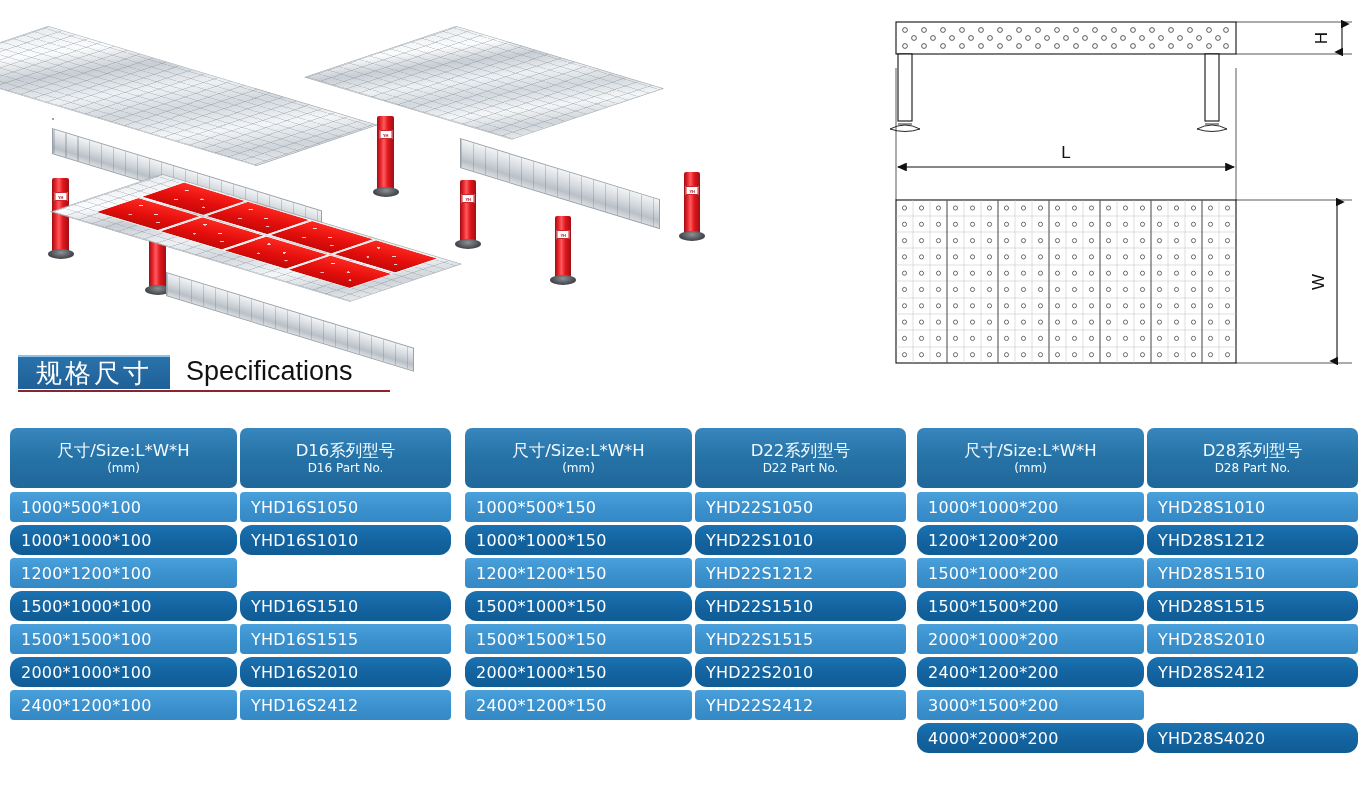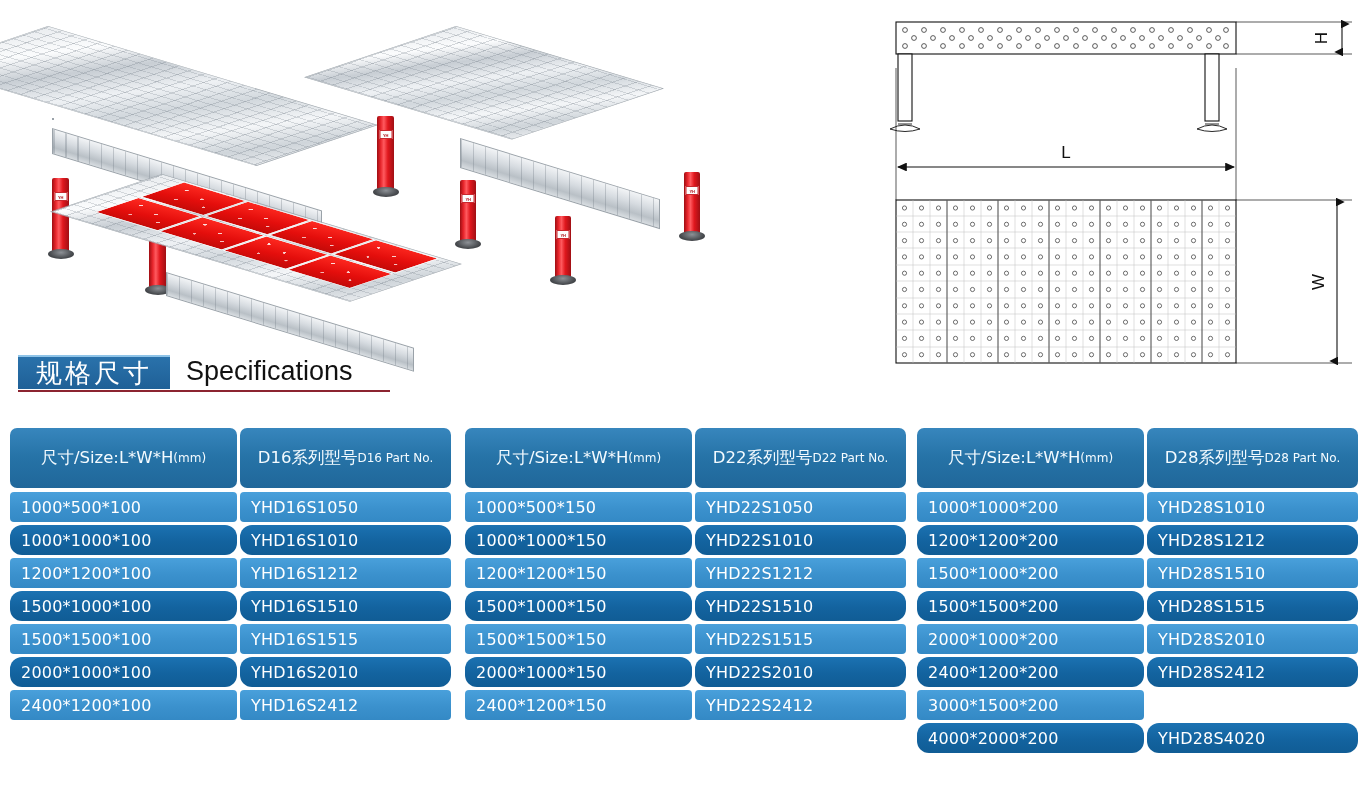--- a/index.html
+++ b/index.html
@@ -141,20 +141,21 @@
     align-items: center;
     color: #ffffff;
     font-family: "DejaVu Sans", sans-serif;
   }
   
   .srow.head { margin-bottom: 4px; }
   .srow.head .scell {
     height: 60px;
     background: linear-gradient(180deg,#3786bd 0%,#2673a7 48%,#20679a 100%);
     border-radius: 7px;
+    flex-direction: column;
     justify-content: center;
     align-items: center;
     text-align: right;
     line-height: 1.18;
     font-size: 16.5px;
     color: #f4fbff;
   }
   .scell .l2 { font-size: 12px; }
   
   .srow.body .scell {
@@ -630,21 +631,20 @@
         <div class="srow body lite">
           <div class="scell col-size">1000*500*100</div>
           <div class="scell col-part">YHD16S1050</div>
         </div>
         <div class="srow body dark">
           <div class="scell col-size">1000*1000*100</div>
           <div class="scell col-part">YHD16S1010</div>
         </div>
         <div class="srow body lite">
           <div class="scell col-size">1200*1200*100</div>
-          <div class="scell col-part">YHD16S1212</div>
         </div>
         <div class="srow body dark">
           <div class="scell col-size">1500*1000*100</div>
           <div class="scell col-part">YHD16S1510</div>
         </div>
         <div class="srow body lite">
           <div class="scell col-size">1500*1500*100</div>
           <div class="scell col-part">YHD16S1515</div>
         </div>
         <div class="srow body dark">

